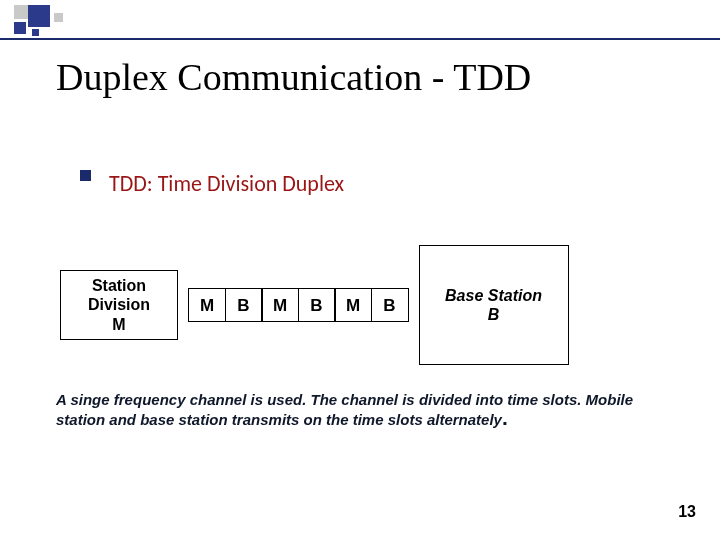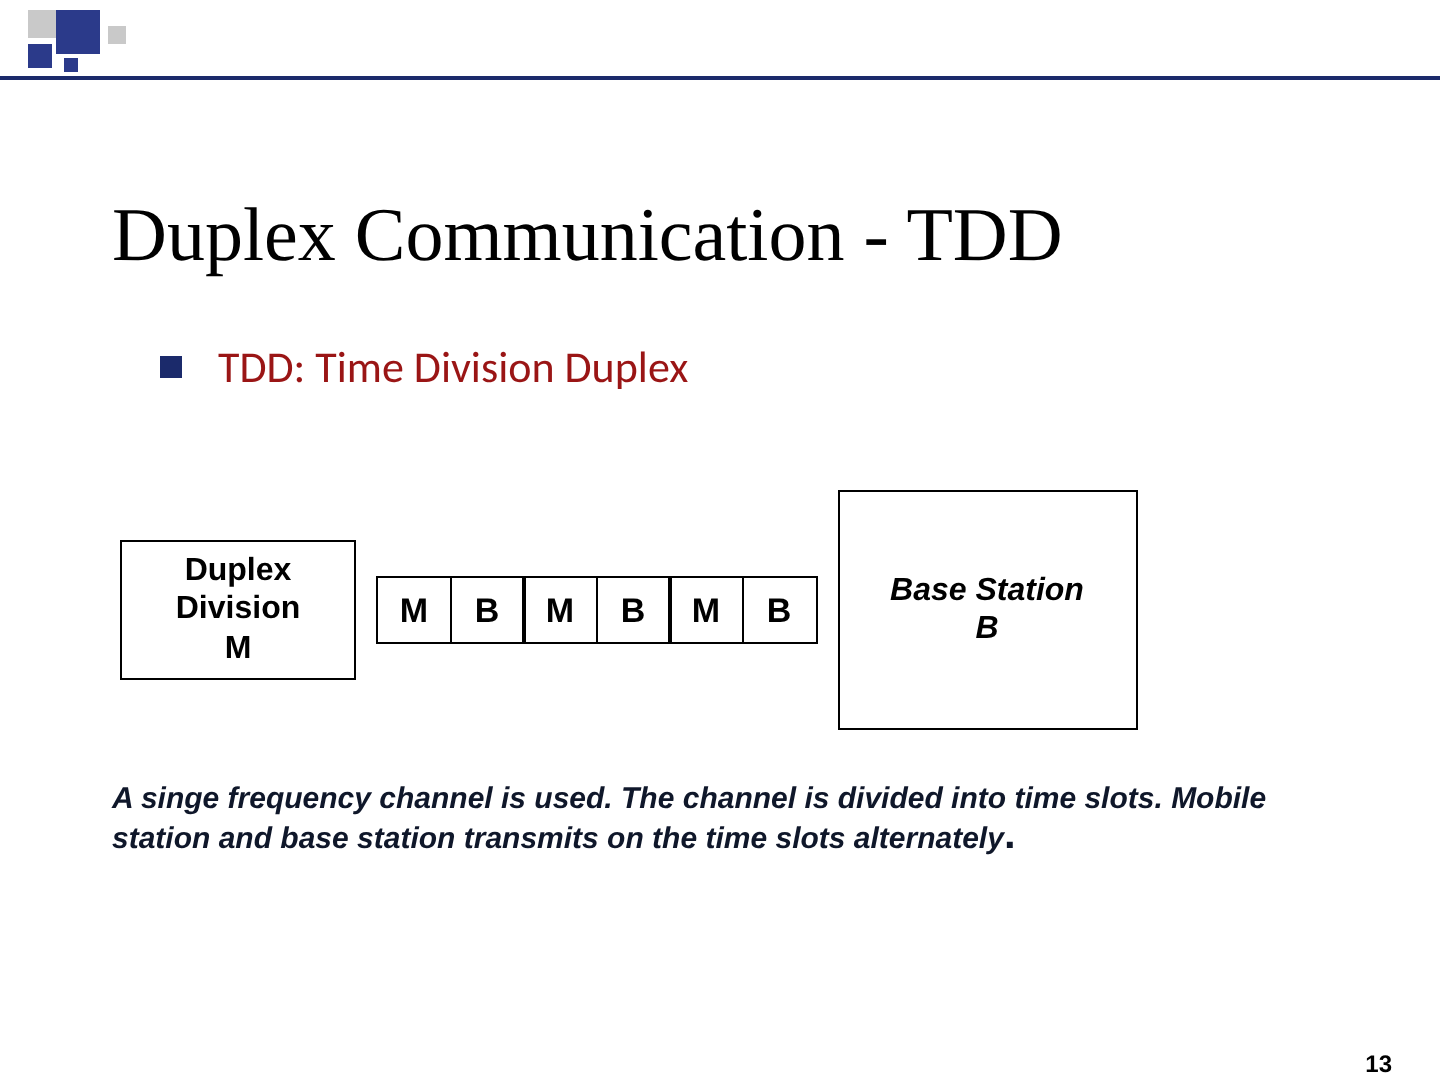--- a/index.html
+++ b/index.html
@@ -31,28 +31,27 @@
     height: 2px;
     background: #1b2a6b;
   }
   .title {
     position: absolute;
     top: 55px;
     left: 56px;
     font-family: "Times New Roman", Times, serif;
     font-size: 38px;
     color: #000;
-    margin-top: 41px;
   }
   .bullet-row {
     position: absolute;
     top: 170px;
     left: 80px;
     display: flex;
-    align-items: center;
+    align-items: flex-start;
   }
   .bullet-sq {
     width: 11px;
     height: 11px;
     background: #1b2a6b;
     margin-right: 18px;
     flex: 0 0 auto;
   }
   .bullet-text {
     font-size: 22px;
@@ -110,25 +109,25 @@
     font-family: Arial, sans-serif;
     font-weight: bold;
     font-size: 15px;
     font-style: italic;
     line-height: 1.35;
     color: #0f172a;
   }
   .explain .dot { font-style: normal; font-size: 21px; line-height: 0; }
   .pagenum {
     position: absolute;
-    bottom: 1px;
+    bottom: 19px;
     right: 24px;
     font-family: Arial, sans-serif;
     font-weight: bold;
-    font-size: 12px;
+    font-size: 16px;
   }
 </style>
 </head>
 <body>
 
 <div class="corner-deco">
   <div class="sq" style="top:0;left:0;width:14px;height:14px;background:#c9c9c9"></div>
   <div class="sq" style="top:0;left:14px;width:22px;height:22px"></div>
   <div class="sq" style="top:17px;left:0px;width:12px;height:12px"></div>
   <div class="sq" style="top:8px;left:40px;width:9px;height:9px;background:#c9c9c9"></div>
@@ -139,21 +138,21 @@
 
 <div class="title">Duplex Communication - TDD</div>
 
 <div class="bullet-row">
   <div class="bullet-sq"></div>
   <div class="bullet-text">TDD: Time Division Duplex</div>
 </div>
 
 <div class="diagram">
   <div class="node node-left">
-    <span>Duplex</span>
+    <span>Station</span>
     <span>Division</span>
     <span>M</span>
   </div>
   <div class="slots-wrap">
     <div class="slot">M</div>
     <div class="slot">B</div>
     <div class="slot">M</div>
     <div class="slot">B</div>
     <div class="slot">M</div>
     <div class="slot">B</div>

